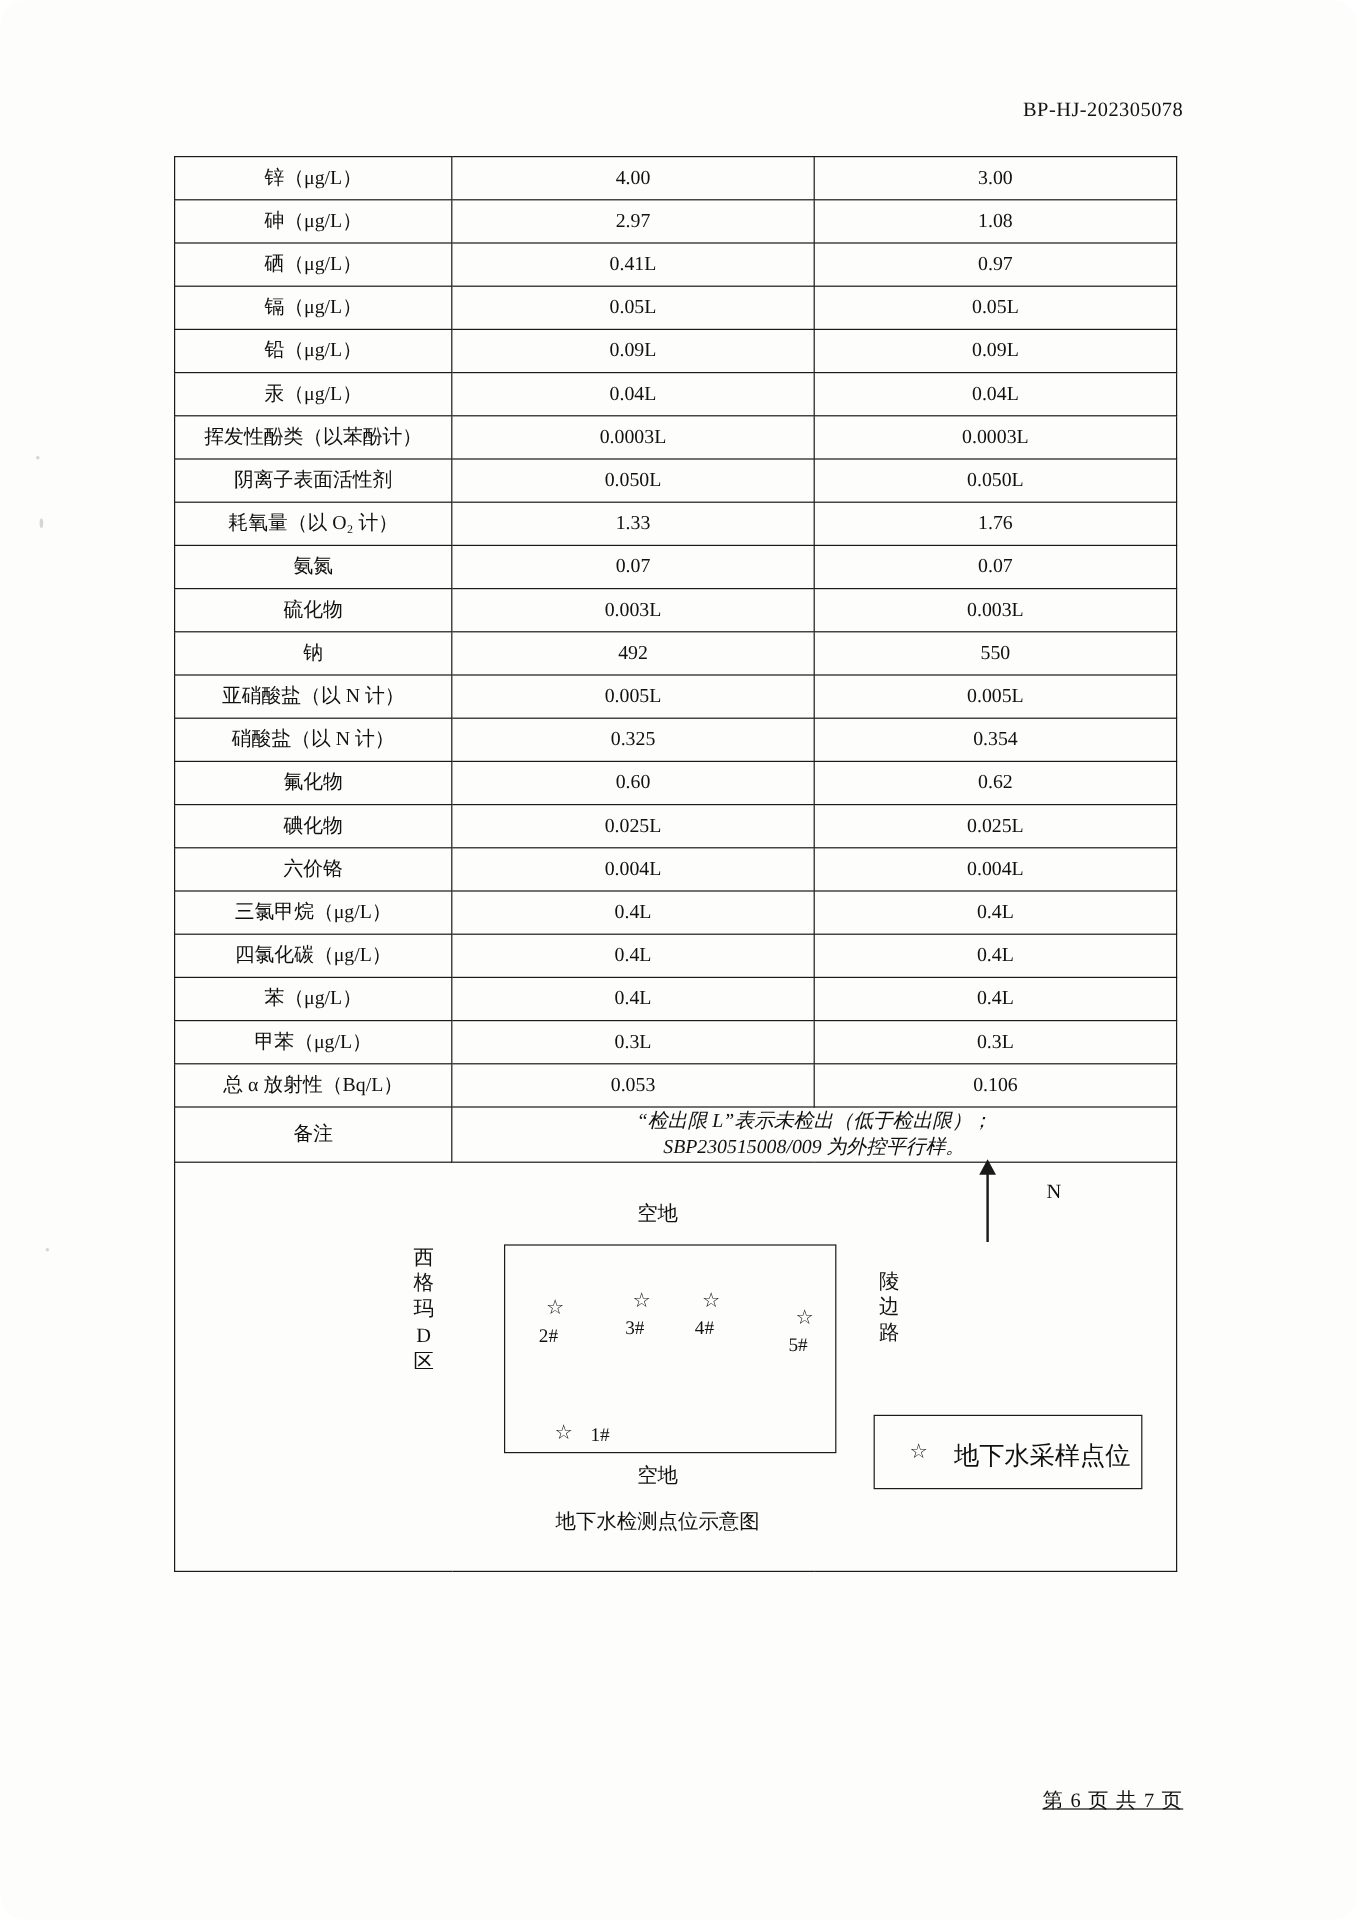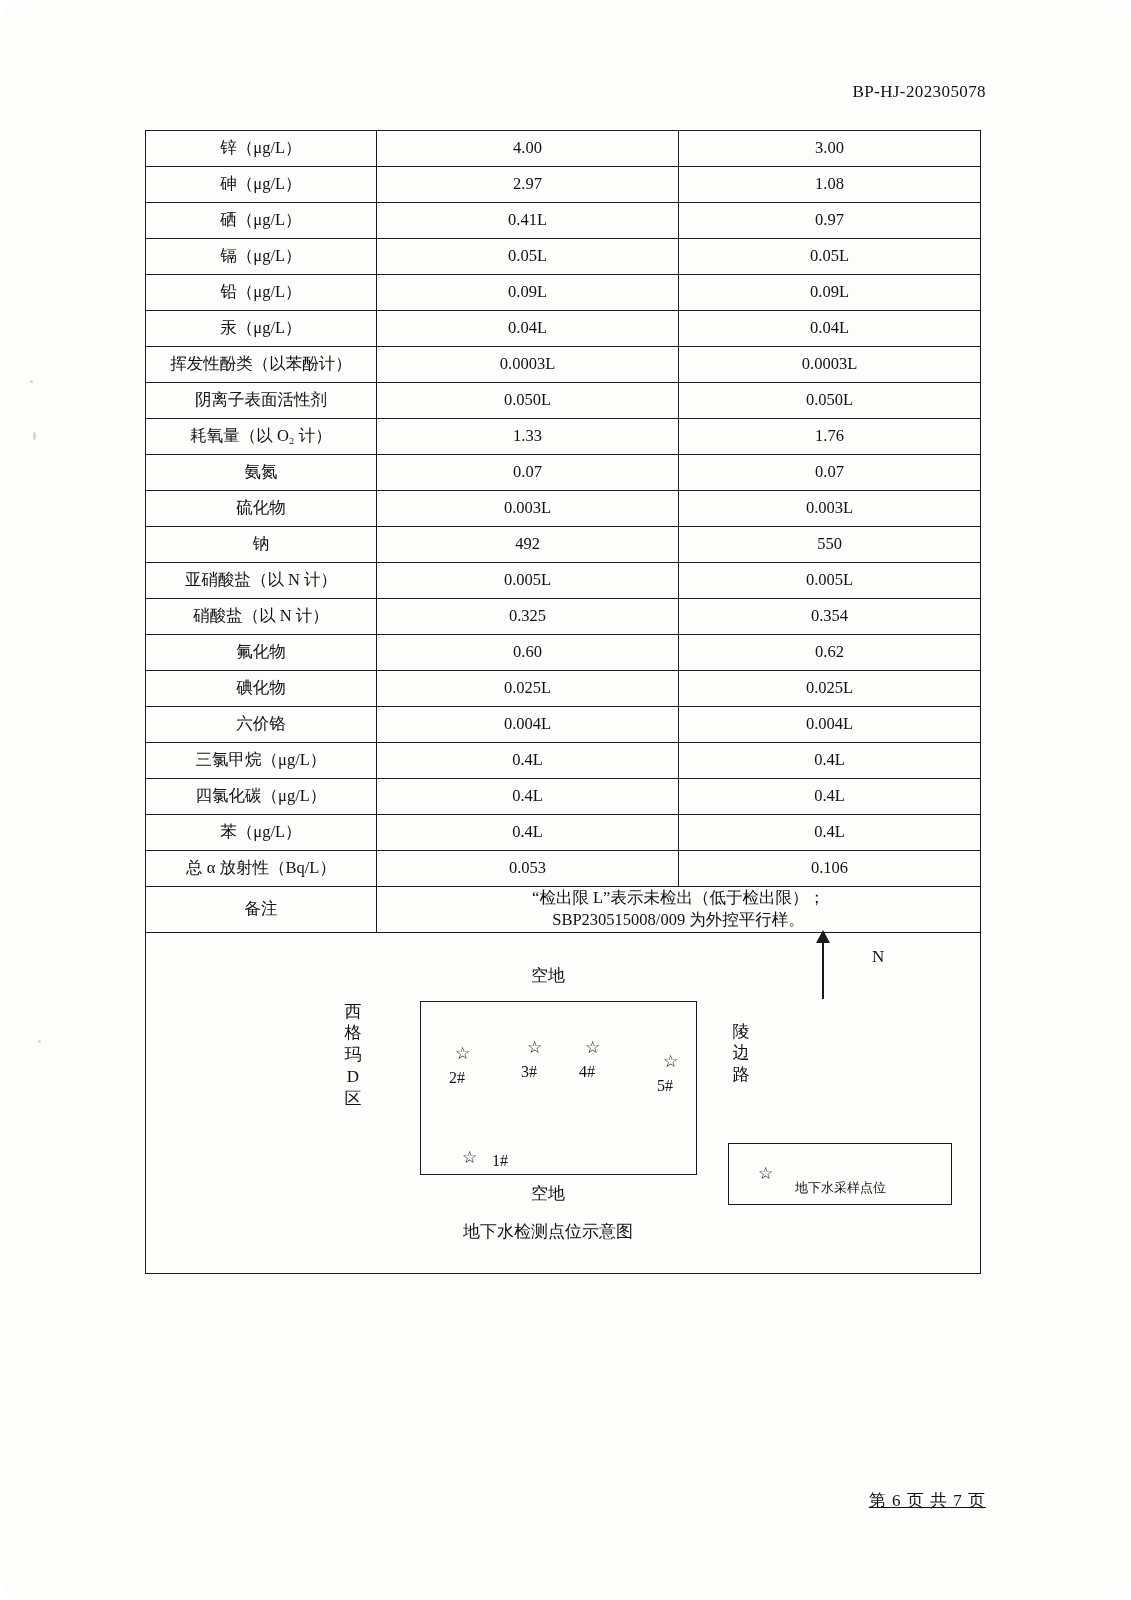--- a/index.html
+++ b/index.html
@@ -57,20 +57,21 @@
   }
   td.param { width: 222px; }
   td.val { width: 293px; }
 
   td.remark-label { height: 62px; }
   td.remark-body {
     text-align: left;
     padding: 6px 10px;
     line-height: 1.55;
     font-size: 16.5px;
+    font-style: italic;
   }
 
   
   td.diagram-cell {
     height: 340px;
     padding: 0;
     position: relative;
   }
   .diagram {
     position: relative;
@@ -170,22 +171,21 @@
   .legend-star {
     position: absolute;
     left: 608px;
     top: 230px;
     font-size: 17px;
   }
   .legend-text {
     position: absolute;
     left: 645px;
     top: 230px;
-    font-size: 13px;
-    margin-top: 16px;
+    font-size: 21px;
   }
   .scan-speck {
     position: absolute;
     background: #d8d6d2;
     border-radius: 50%;
   }
 </style>
 </head>
 <body>
 
@@ -291,20 +291,25 @@
         </tr>
         <tr>
           <td class="param">四氯化碳（μg/L）</td>
           <td class="val">0.4L</td>
           <td class="val">0.4L</td>
         </tr>
         <tr>
           <td class="param">苯（μg/L）</td>
           <td class="val">0.4L</td>
           <td class="val">0.4L</td>
+        </tr>
+        <tr>
+          <td class="param">甲苯（μg/L）</td>
+          <td class="val">0.3L</td>
+          <td class="val">0.3L</td>
         </tr>
         <tr>
           <td class="param">总 α 放射性（Bq/L）</td>
           <td class="val">0.053</td>
           <td class="val">0.106</td>
         </tr>
         <tr>
           <td class="param remark-label">备注</td>
           <td class="remark-body" colspan="2">
             <div>“检出限 L”表示未检出（低于检出限）；</div>

